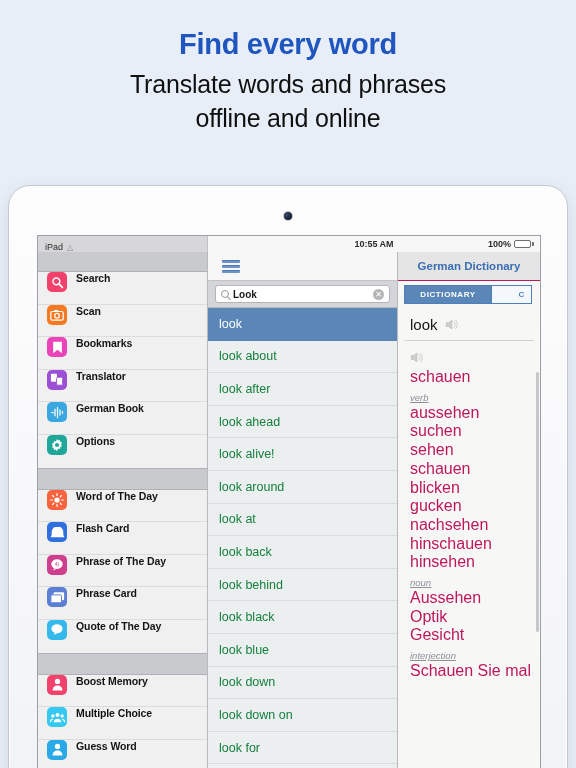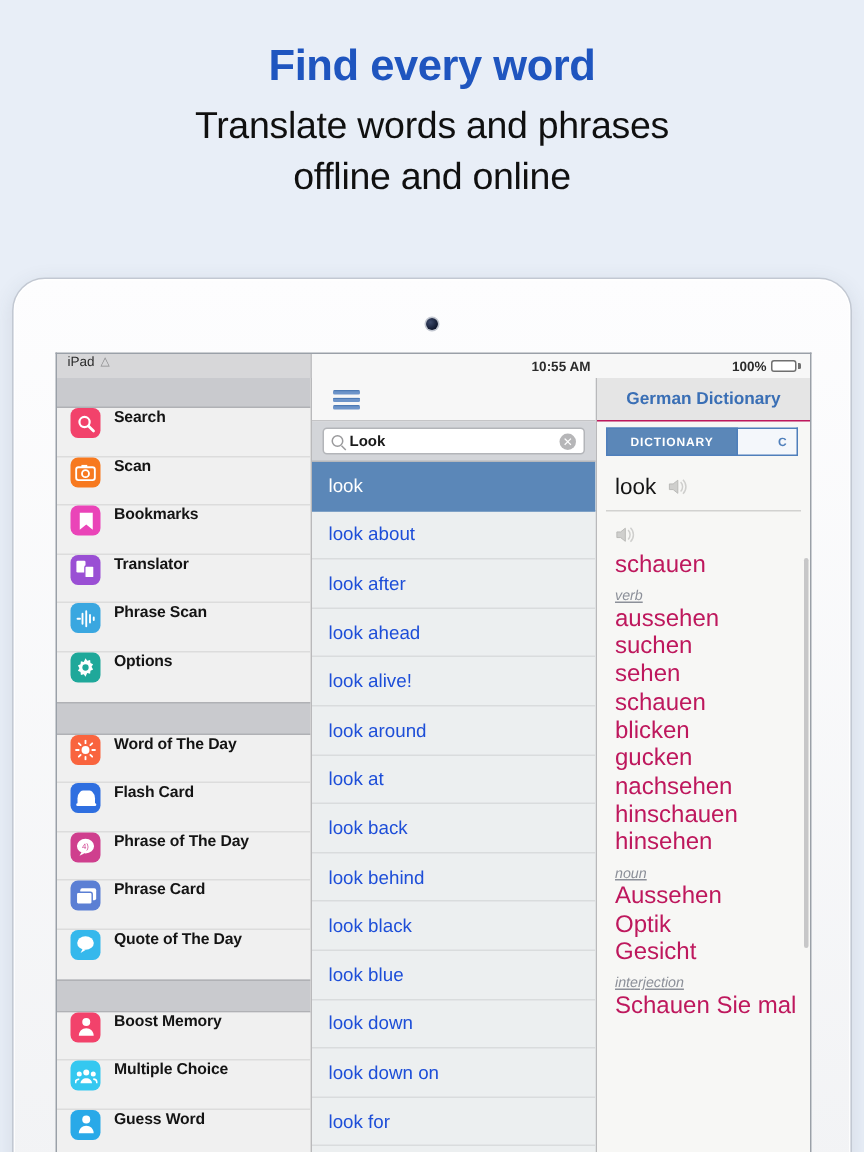--- a/index.html
+++ b/index.html
@@ -31,21 +31,21 @@
 
   
   .screen { position: absolute; left: 28px; top: 49px; width: 504px; height: 551px;
             background: #fff; overflow: hidden; border: 1px solid #9aa0a8;
             border-bottom: none; }
 
   
   .statusbar { position: relative; height: 16px; display: flex; align-items: center;
                font-size: 9px; color: #2b2b2b; }
   .sb-left { width: 170px; height: 16px; background: #d7d7d9;
-             display: flex; align-items: flex-start; padding-left: 7px; gap: 4px;
+             display: flex; align-items: flex-end; padding-left: 7px; gap: 4px;
              border-right: 1px solid #c2c2c4; }
   .sb-right { flex: 1; height: 16px; background: #f7f7f7; position: relative;
               display: flex; align-items: center; justify-content: center; }
   .sb-time { font-weight: bold; font-size: 9px; }
   .sb-batt { position: absolute; right: 6px; display: flex; align-items: center; gap: 3px; }
   .batt-pct { font-weight: bold; font-size: 9px; }
   .batt-shell { width: 17px; height: 8px; border: 1px solid #6f6f6f; border-radius: 2px;
                 padding: 1px; background: #fff; }
   .batt-fill { width: 100%; height: 100%; background: #45d35c; border-radius: 1px; }
   .batt-tip { width: 2px; height: 4px; background: #6f6f6f; border-radius: 0 1px 1px 0; margin-left:-2px; }
@@ -87,21 +87,21 @@
   .mag { width: 8px; height: 8px; border: 1.3px solid #9a9a9c; border-radius: 50%;
          position: relative; flex: 0 0 8px; }
   .mag::after { content: ""; position: absolute; right: -3px; bottom: -2px;
                 width: 4px; height: 1.3px; background: #9a9a9c; transform: rotate(45deg); }
   .search-val { flex: 1; font-size: 10px; color: #1a1a1a; font-weight: bold; }
   .clearbtn { width: 11px; height: 11px; border-radius: 50%; background: #b6b6b8;
               color: #fff; font-size: 8px; line-height: 11px; text-align: center;
               flex: 0 0 11px; cursor: pointer; }
   .wordlist { flex: 1; overflow: hidden; background: #eceff0; }
   .wrow { height: 32.6px; display: flex; align-items: center; padding-left: 11px;
-          font-size: 12.5px; color: #1d4ed8; border-bottom: 1px solid #d9dcdd; }
+          font-size: 12.5px; color: #15803d; border-bottom: 1px solid #d9dcdd; }
   .wrow.sel { background: #5b87b8; color: #fff; border-bottom-color: #5b87b8; }
 
   
   .detail { flex: 1; background: #f7f7f5; display: flex; flex-direction: column;
             position: relative; overflow: hidden; }
   .detail-nav { height: 29px; background: #e5e5e5; border-bottom: 1px solid #be185d;
                 display: flex; align-items: center; justify-content: center; }
   .detail-title { font-size: 11.5px; font-weight: bold; color: #3a6fb5; white-space: nowrap; }
   .segwrap { height: 19px; display: flex; margin: 4px 0 0 0; padding: 0 6px; }
   .seg { flex: 0 0 88px; height: 19px; border: 1px solid #4f7fbb;
@@ -198,21 +198,21 @@
                     </svg>
                   </span>
                   <span class="sb-label">Translator</span>
                 </div>
                 <div class="sb-row">
                   <span class="sb-icon" style="background: rgb(58, 167, 224);">
                     <svg width="15" height="13" viewBox="0 0 18 14">
                       <path d="M2 7h2M6 3v8M9 1v12M12 4v6M15 6v2" stroke="#fff" stroke-width="1.5" stroke-linecap="round"></path>
                     </svg>
                   </span>
-                  <span class="sb-label">Phrase Scan</span>
+                  <span class="sb-label">German Book</span>
                 </div>
                 <div class="sb-row">
                   <span class="sb-icon" style="background: rgb(31, 168, 154);">
                     <svg width="14" height="14" viewBox="0 0 16 16">
                       <path d="M8 1l1.3 1.9 2.2-.6.3 2.3 2 .9-1.2 2 1.2 2-2 .9-.3 2.3-2.2-.6L8 15l-1.3-1.9-2.2.6-.3-2.3-2-.9L3.4 8.5 2.2 6.5l2-.9.3-2.3 2.2.6z" fill="#fff"></path>
                       <circle cx="8" cy="8" r="2.4" fill="#1fa89a"></circle>
                     </svg>
                   </span>
                   <span class="sb-label">Options</span>
                 </div>

